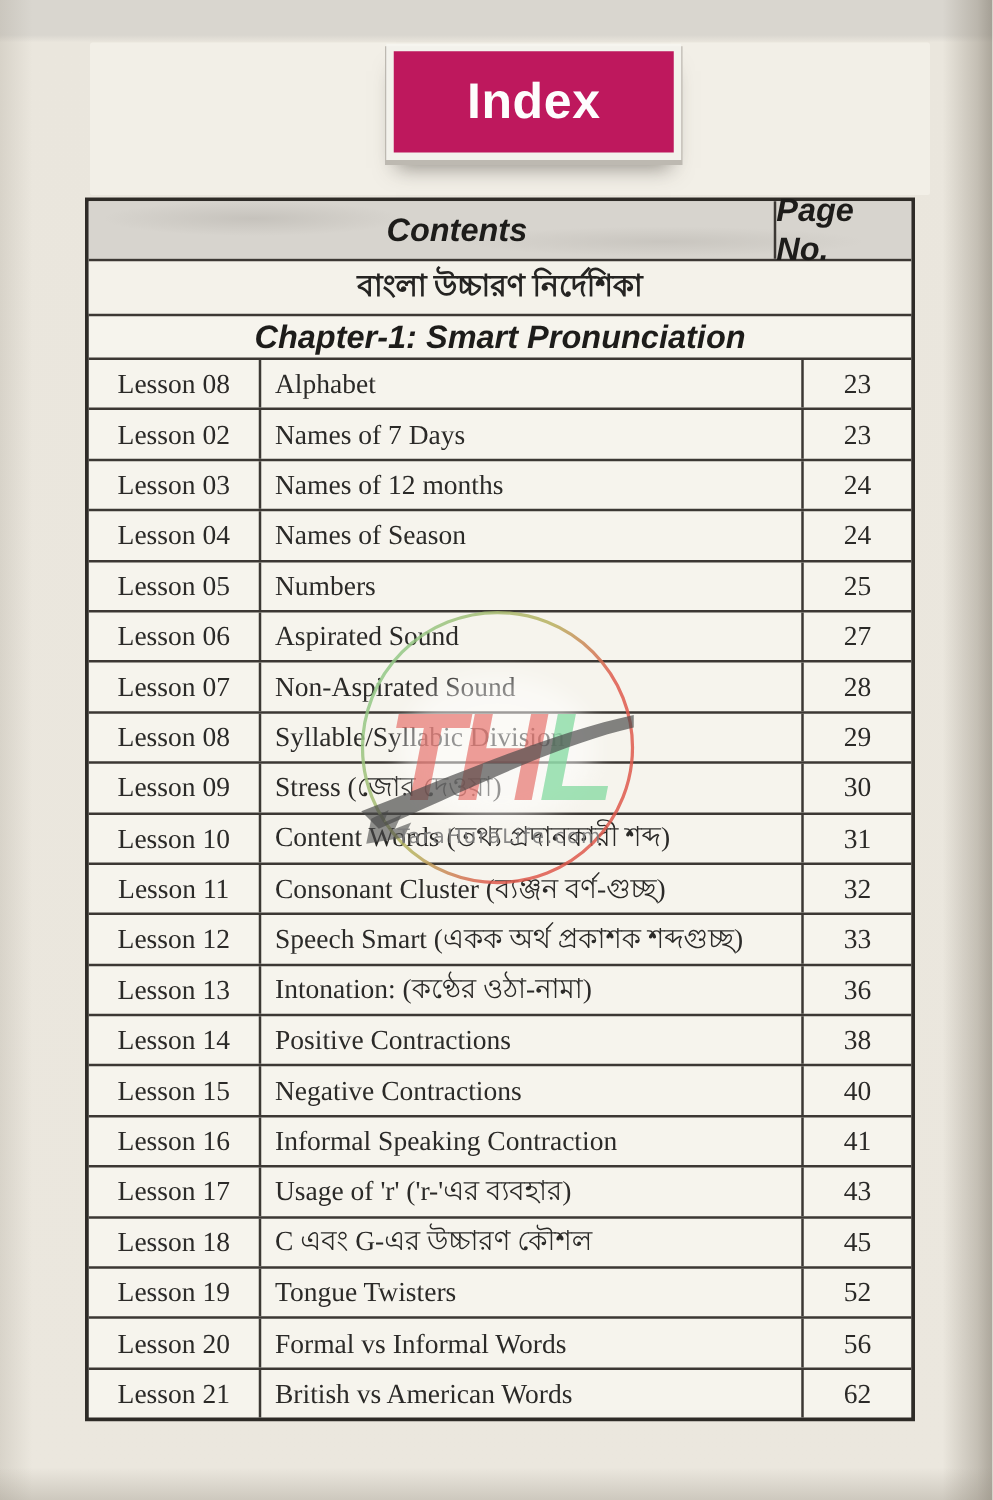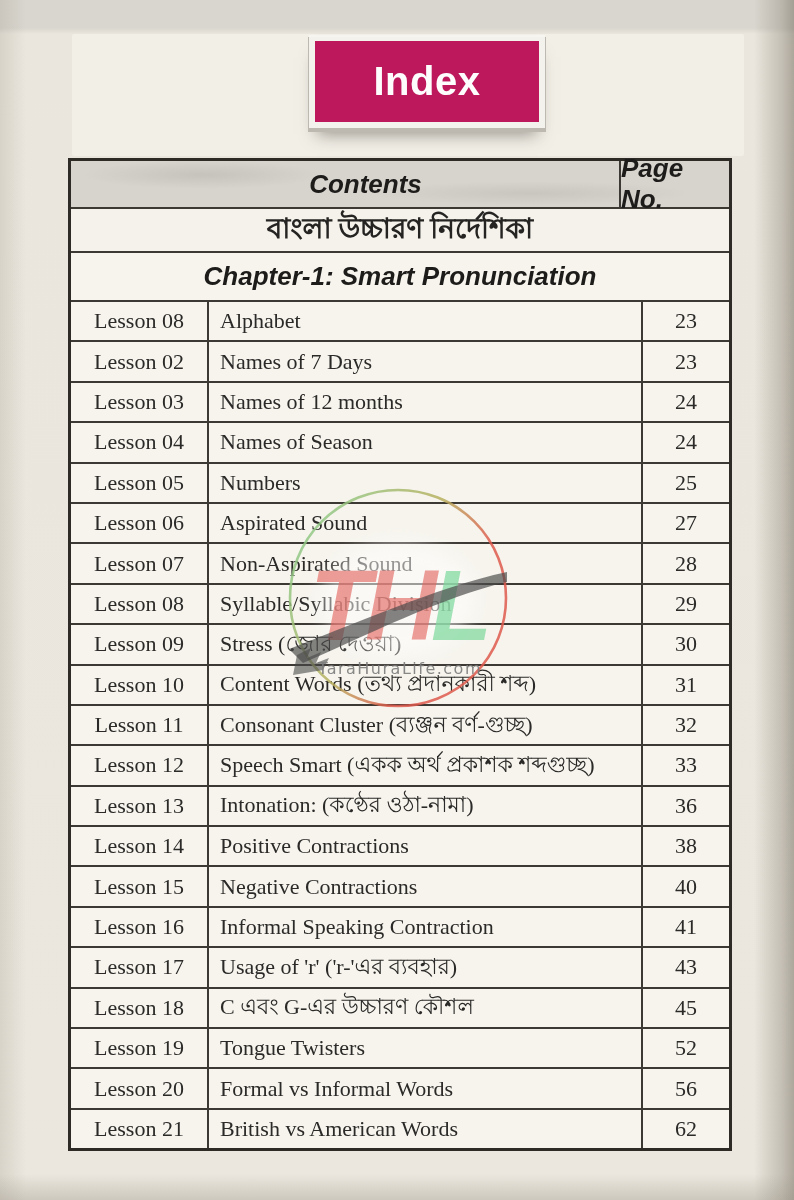--- a/index.html
+++ b/index.html
@@ -59,22 +59,22 @@
     background-image:radial-gradient(ellipse 120px 14px at 20% 30%, rgba(120,115,108,.18), transparent),
                      radial-gradient(ellipse 160px 12px at 70% 70%, rgba(120,115,108,.15), transparent);
   }
   .thead-left { width:550px; border-right:2px solid #3c3834; justify-content:center;padding-left:41px; }
   .thead-right { flex:1; justify-content:center; }
   .hd-font {
     font-family:"Liberation Sans","DejaVu Sans",sans-serif;
     font-weight:700; font-style:italic; font-size:26px; color:#1d1c1a;
   }
   .section-row { height:44px; border-top:2px solid #3c3834; justify-content:center;
-    font-size:28px; font-weight:600; color:#252422; background:#f4f2ea; }
-  .chapter-row { height:49px; border-top:2px solid #3c3834; justify-content:center; }
+    font-size:24px; font-weight:600; color:#252422; background:#f4f2ea; }
+  .chapter-row { height:35px; border-top:2px solid #3c3834; justify-content:center; }
   .trow { display:flex; height:40.4px; border-top:2px solid #3c3834; }
   .c0 { width:138px; border-right:2px solid #3c3834; justify-content:center;
         font-size:22px; }
   .c1 { flex:1; padding-left:11px; font-size:22px; }
   .c2 { width:88px; border-left:2px solid #3c3834; justify-content:center;
         font-size:22px; }
 
   
   .watermark { position:absolute; left:287px; top:487px; width:222px; height:222px;
     pointer-events:none; }

